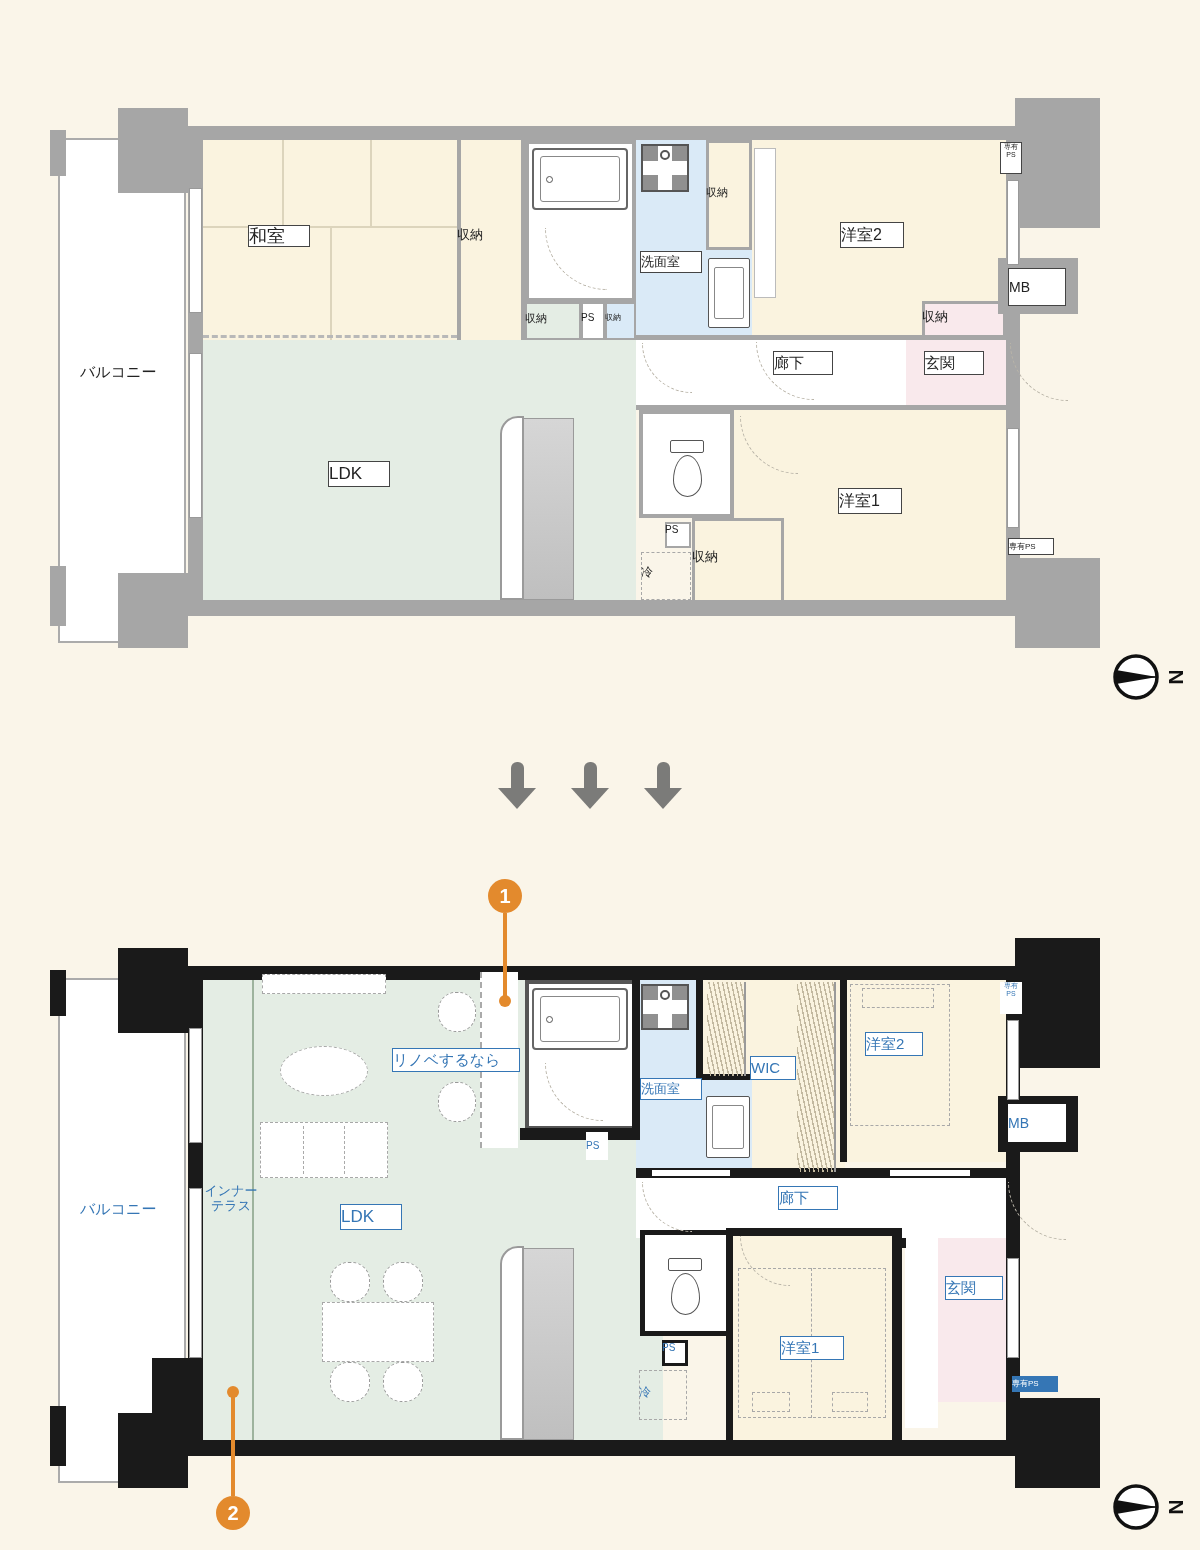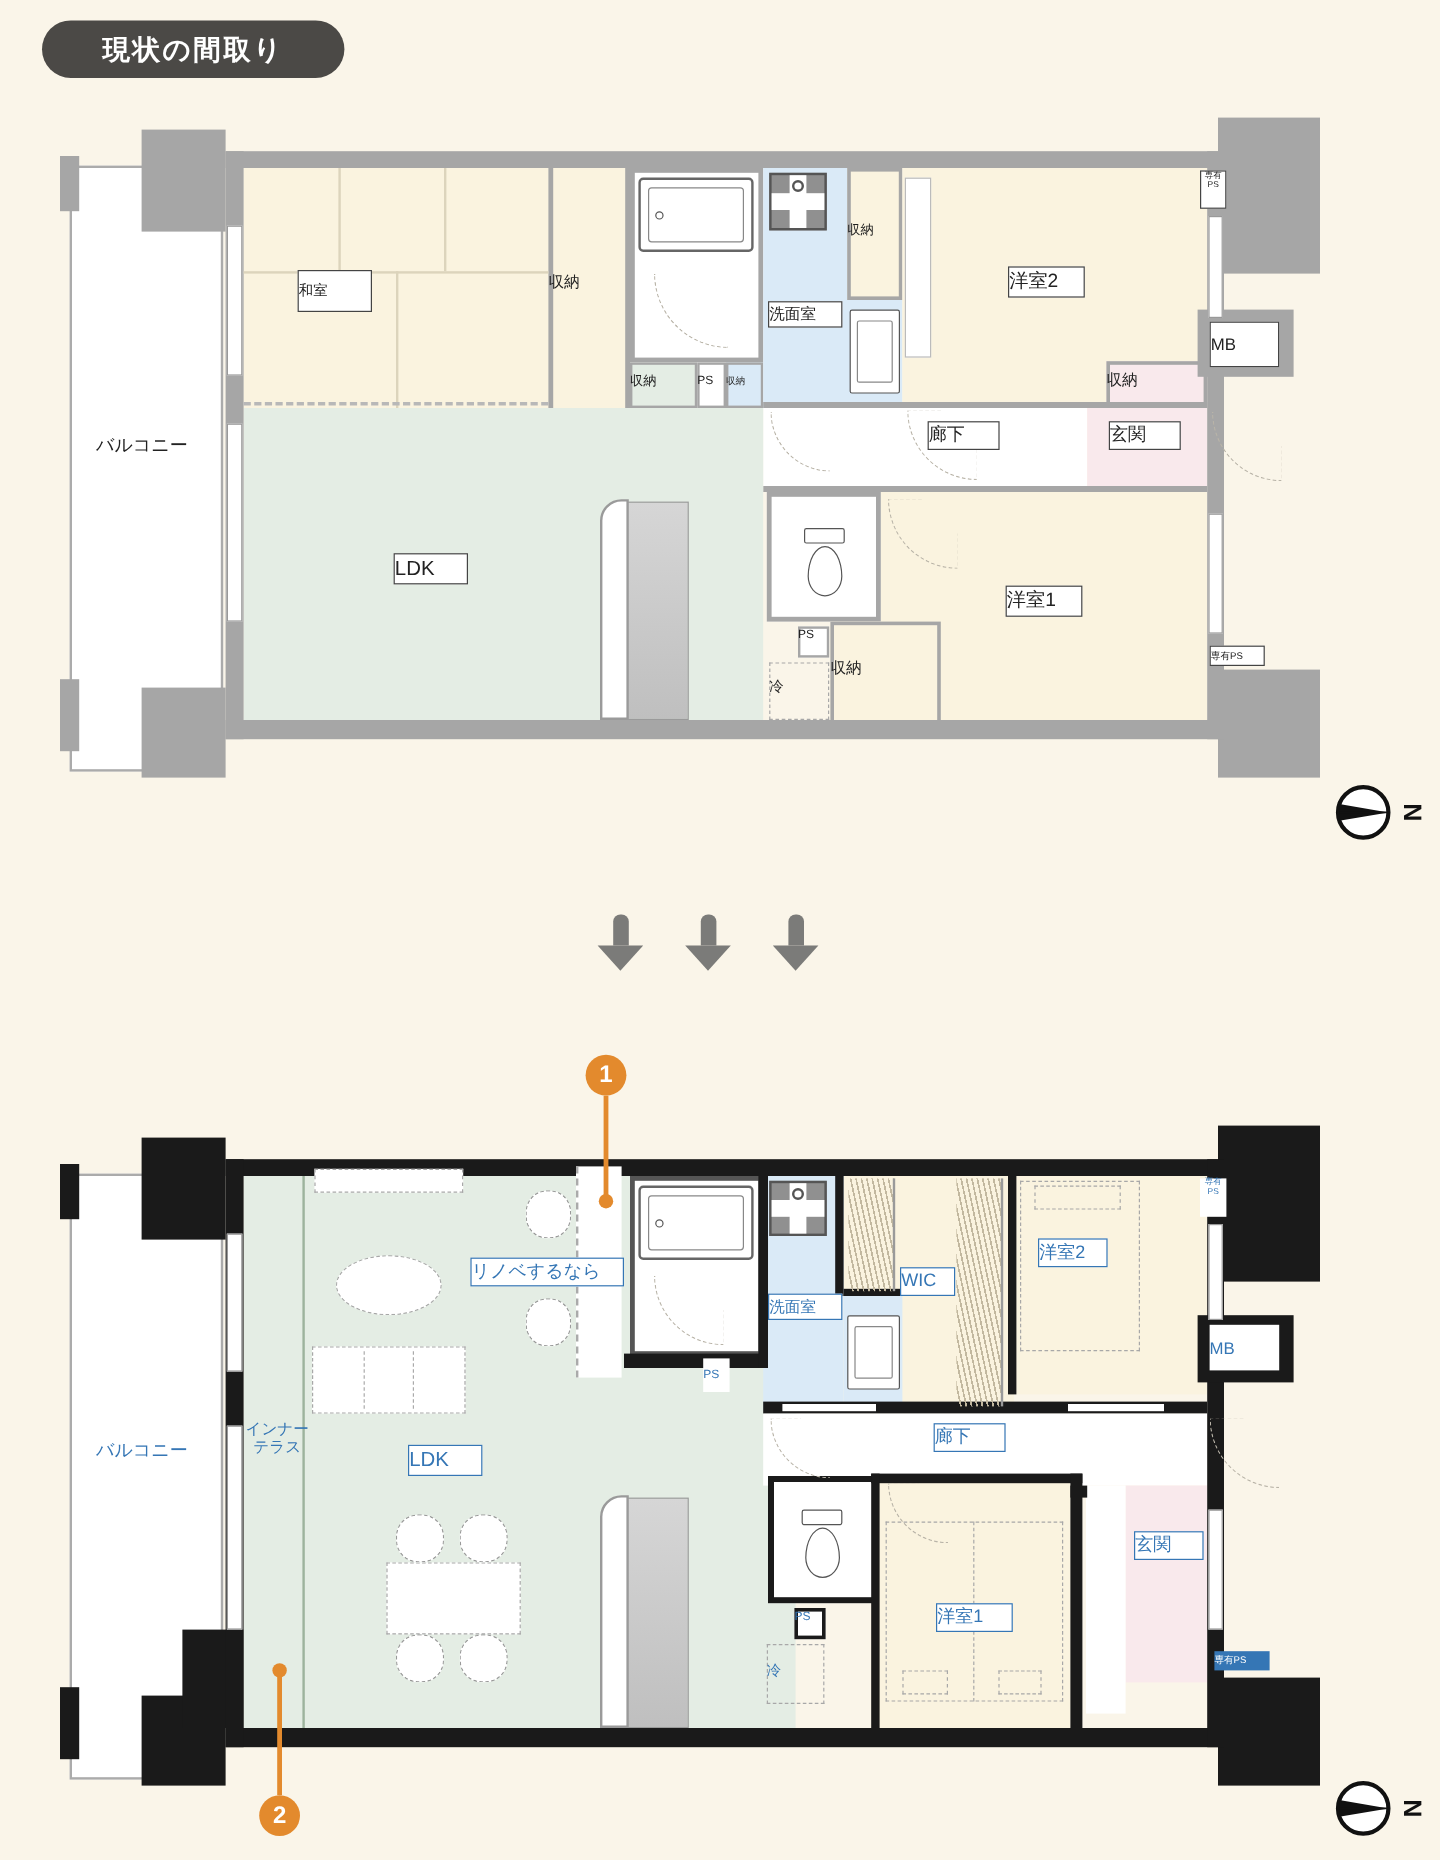--- a/index.html
+++ b/index.html
@@ -58,23 +58,20 @@
   .compass .n{font-size:21px;font-weight:bold;color:#111;transform:rotate(90deg)}
   .tat{position:absolute;background:#DCD4BC;z-index:6}
   .slide{position:absolute;border-top:3px dashed #B8B8B8;z-index:7}
   .thinline{position:absolute;background:#9DB39D;z-index:7}
 </style>
 </head>
 <body>
 
 <div id="stage">
 
-  <div class="badge" style="left:35px;top:17px;background:var(--bgray)">
-      <span>現状の間取り</span>
-    </div>
 
   <div class="plan" style="left:40px;top:88px;width:1060px;height:580px">
 
     <div class="room" style="left:18px;top:50px;width:128px;height:505px;background:#fff;border:2px solid #ABABAB"></div>
 
     <div class="wg" style="left:78px;top:20px;width:70px;height:85px"></div>
     <div class="wg" style="left:10px;top:42px;width:16px;height:46px"></div>
     <div class="wg" style="left:975px;top:10px;width:85px;height:130px"></div>
     <div class="wg" style="left:78px;top:485px;width:70px;height:75px"></div>
     <div class="wg" style="left:10px;top:478px;width:16px;height:60px"></div>
@@ -163,21 +160,21 @@
         <span>専有</span>
         <span>PS</span>
       </div>
     <div class="lab lbox" style="left:968px;top:450px;width:46px;height:17px;font-size:8px">
         <span>専有PS</span>
       </div>
 
     <div class="lab" style="left:40px;top:275px;width:92px;font-size:15px">
         <span>バルコニー</span>
       </div>
-    <div class="lab lbox" style="left:208px;top:137px;width:62px;height:35px;font-size:12px">
+    <div class="lab lbox" style="left:208px;top:137px;width:62px;height:22px;font-size:18px">
         <span>和室</span>
       </div>
     <div class="lab" style="left:417px;top:140px;width:68px;font-size:13px">
         <span>収納</span>
       </div>
     <div class="lab" style="left:485px;top:224px;width:56px;font-size:11px">
         <span>収納</span>
       </div>
     <div class="lab" style="left:541px;top:224px;width:24px;font-size:10px">
         <span>PS</span>

